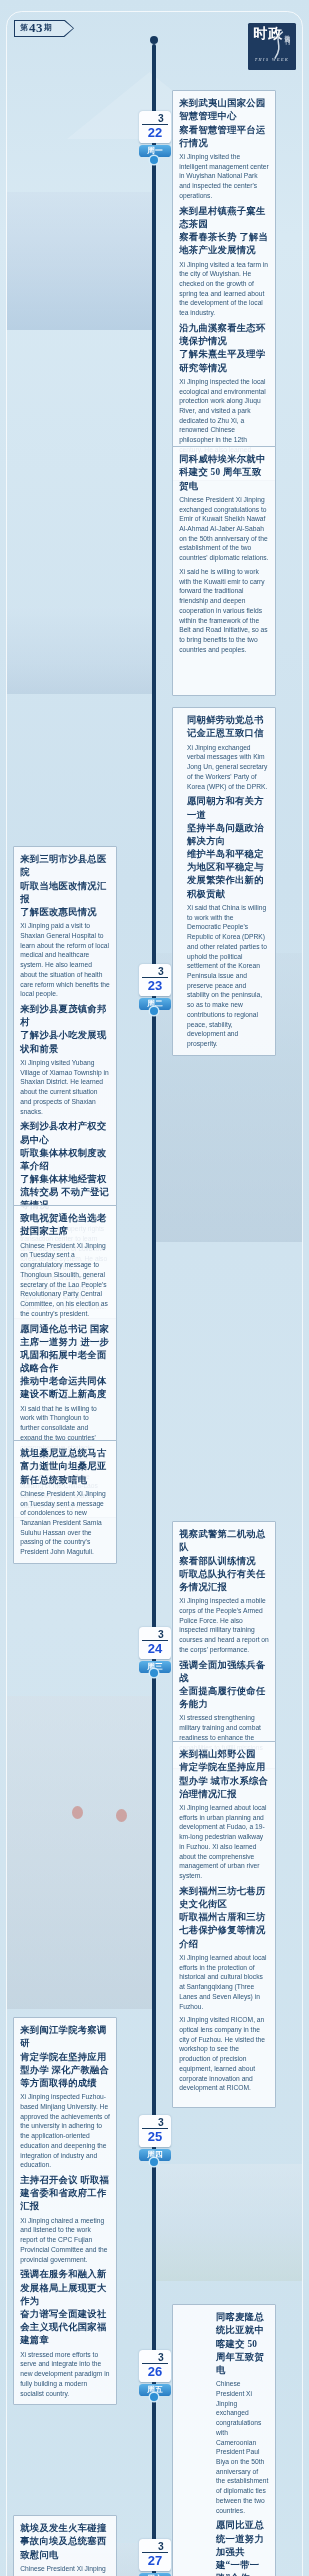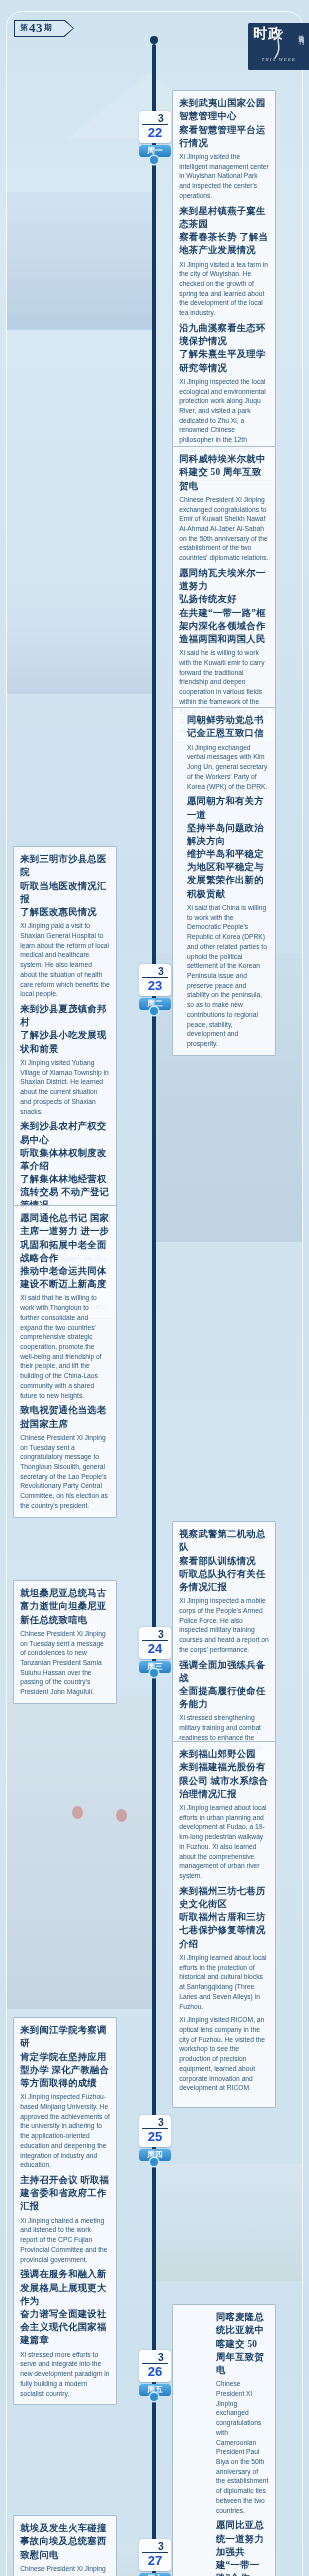--- a/index.html
+++ b/index.html
@@ -29,21 +29,21 @@
   
   .issue{position:absolute;left:14px;top:19.6px;width:60px;height:17.5px;
     clip-path:polygon(0 0,84% 0,100% 50%,84% 100%,0 100%);background:#1c3c63;}
   .issue-inner{position:absolute;left:1px;top:1px;right:1px;bottom:1px;
     clip-path:polygon(0 0,84% 0,100% 50%,84% 100%,0 100%);background:#d9e9f3;
     display:flex;align-items:center;justify-content:flex-start;padding-left:5.2px;box-sizing:border-box;
     color:#1c3c63;font-family:"Liberation Serif","DejaVu Serif",serif;}
   .issue-inner .small{font-size:7.7px;font-weight:700;}
   .issue-inner .big{font-size:13px;font-weight:700;margin:0 1px;letter-spacing:0.5px;}
 
-  .logo{position:absolute;left:248px;top:23px;width:62px;height:47px;background:#1e3a5f;border-radius:1.5px;
+  .logo{position:absolute;left:248px;top:23px;width:48px;height:47px;background:#1e3a5f;border-radius:1.5px;
     color:#fff;overflow:hidden;}
   .logo .zh{position:absolute;left:5.2px;top:4.1px;font-family:"Liberation Serif","DejaVu Serif",serif;
     font-weight:700;font-size:14px;line-height:1.05;letter-spacing:1px;}
   .logo .vert{position:absolute;right:4.1px;top:7.2px;writing-mode:vertical-rl;font-size:5.7px;letter-spacing:2.1px;color:#e8eef5;}
   .logo .en{position:absolute;left:0;right:0;bottom:3.1px;text-align:center;font-size:4.1px;font-style:italic;
     letter-spacing:1.5px;color:#dfe7f0;font-family:"Liberation Serif",serif;}
   .logo svg{position:absolute;left:20.6px;top:8.2px;}
 
   
   .tline{position:absolute;left:152px;top:44px;width:4.1px;height:2742px;background:#16395f;border-radius:2.1px;}
@@ -67,21 +67,21 @@
 
   
   .card{position:absolute;width:104px;background:rgba(250,252,254,.9);border:0.5px solid #a9bed0;
     padding:6.2px;box-sizing:border-box;border-radius:1px;}
   .card.left{left:13px;} .card.right{left:172px;}
   #card-0{top:90px;min-height:344px;}
   #card-1{top:446px;min-height:250px;}
   #card-2{top:707px;min-height:251px;padding-left:14px;}
   #card-3{top:846px;min-height:365px;}
   #card-4{top:1205px;min-height:283px;}
-  #card-5{top:1580px;min-height:122px;}
+  #card-5{top:1440px;min-height:122px;}
   #card-6{top:1521px;min-height:211px;}
   #card-7{top:1741px;min-height:367px;}
   #card-8{top:2017px;min-height:326px;}
   #card-9{top:2304px;min-height:228px;padding-left:43px;}
   #card-10{top:2515px;min-height:100px;}
   .cn{font-family:"Liberation Serif","DejaVu Serif",serif;font-weight:700;color:#1c3f66;font-size:9.3px;
     line-height:1.42;white-space:pre-line;margin:0 0 2.1px;letter-spacing:0.3px;}
   .en{color:#2f5679;font-size:6.7px;line-height:1.45;margin:0 0 4.1px;}
   .item:last-child .en{margin-bottom:0;}
 </style>
@@ -197,24 +197,20 @@
       <p class="en">Xi Jinping inspected the local ecological and environmental protection work along Jiuqu River, and visited a park dedicated to Zhu Xi, a renowned Chinese philosopher in the 12th century. He also learned about the life and theory of Zhu Xi.</p>
     </div>
   </div>
 
   <div class="card right" id="card-1">
     <div class="item">
       <p class="cn">同科威特埃米尔就中科建交 50 周年互致贺电</p>
       <p class="en">Chinese President Xi Jinping exchanged congratulations to Emir of Kuwait Sheikh Nawaf Al-Ahmad Al-Jaber Al-Sabah on the 50th anniversary of the establishment of the two countries' diplomatic relations.</p>
     </div>
     <div class="item">
-      <p class="cn">愿同纳瓦夫埃米尔一道努力
-弘扬传统友好
-在共建“一带一路”框架内深化各领域合作
-造福两国和两国人民</p>
       <p class="en">Xi said he is willing to work with the Kuwaiti emir to carry forward the traditional friendship and deepen cooperation in various fields within the framework of the Belt and Road Initiative, so as to bring benefits to the two countries and peoples.</p>
     </div>
   </div>
 
   <div class="card right" id="card-2">
     <div class="item">
       <p class="cn">同朝鲜劳动党总书记金正恩互致口信</p>
       <p class="en">Xi Jinping exchanged verbal messages with Kim Jong Un, general secretary of the Workers' Party of Korea (WPK) of the DPRK.</p>
     </div>
     <div class="item">
@@ -241,27 +237,27 @@
     <div class="item">
       <p class="cn">来到沙县农村产权交易中心
 听取集体林权制度改革介绍
 了解集体林地经营权流转交易 不动产登记等情况</p>
       <p class="en">Xi Jinping paid a visit to the Shaxian rural property rights transaction center to learn about the reform of collective forest tenure system. He also learned about the transactions of collective forest land management rights transfer and the registration of real estate,etc.</p>
     </div>
   </div>
 
   <div class="card left" id="card-4">
     <div class="item">
+      <p class="cn">致电祝贺通伦当选老挝国家主席</p>
+      <p class="en">Chinese President Xi Jinping on Tuesday sent a congratulatory message to Thongloun Sisoulith, general secretary of the Lao People's Revolutionary Party Central Committee, on his election as the country's president.</p>
+    </div>
+    <div class="item">
       <p class="cn">愿同通伦总书记 国家主席一道努力 进一步巩固和拓展中老全面战略合作
 推动中老命运共同体建设不断迈上新高度</p>
       <p class="en">Xi said that he is willing to work with Thongloun to further consolidate and expand the two countries' comprehensive strategic cooperation, promote the well-being and friendship of their people, and lift the building of the China-Laos community with a shared future to new heights.</p>
-    </div>
-    <div class="item">
-      <p class="cn">致电祝贺通伦当选老挝国家主席</p>
-      <p class="en">Chinese President Xi Jinping on Tuesday sent a congratulatory message to Thongloun Sisoulith, general secretary of the Lao People's Revolutionary Party Central Committee, on his election as the country's president.</p>
     </div>
   </div>
 
   <div class="card left" id="card-5">
     <div class="item">
       <p class="cn">就坦桑尼亚总统马古富力逝世向坦桑尼亚新任总统致唁电</p>
       <p class="en">Chinese President Xi Jinping on Tuesday sent a message of condolences to new Tanzanian President Samia Suluhu Hassan over the passing of the country's President John Magufuli.</p>
     </div>
   </div>
 
@@ -275,21 +271,21 @@
     <div class="item">
       <p class="cn">强调全面加强练兵备战
 全面提高履行使命任务能力</p>
       <p class="en">Xi stressed strengthening military training and combat readiness to enhance the capabilities to fulfill missions and tasks.</p>
     </div>
   </div>
 
   <div class="card right" id="card-7">
     <div class="item">
       <p class="cn">来到福山郊野公园
-来到福建福光股份有限公司 城市水系综合治理情况汇报</p>
+肯定学院在坚持应用型办学 城市水系综合治理情况汇报</p>
       <p class="en">Xi Jinping learned about local efforts in urban planning and development at Fudao, a 19-km-long pedestrian walkway in Fuzhou. Xi also learned about the comprehensive management of urban river system.</p>
     </div>
     <div class="item">
       <p class="cn">来到福州三坊七巷历史文化街区
 听取福州古厝和三坊七巷保护修复等情况介绍</p>
       <p class="en">Xi Jinping learned about local efforts in the protection of historical and cultural blocks at Sanfangqixiang (Three Lanes and Seven Alleys) in Fuzhou.</p>
     </div>
     <div class="item">
       <p class="en">Xi Jinping visited RICOM, an optical lens company in the city of Fuzhou. He visited the workshop to see the production of precision equipment, learned about corporate innovation and development at RICOM.</p>
     </div>

